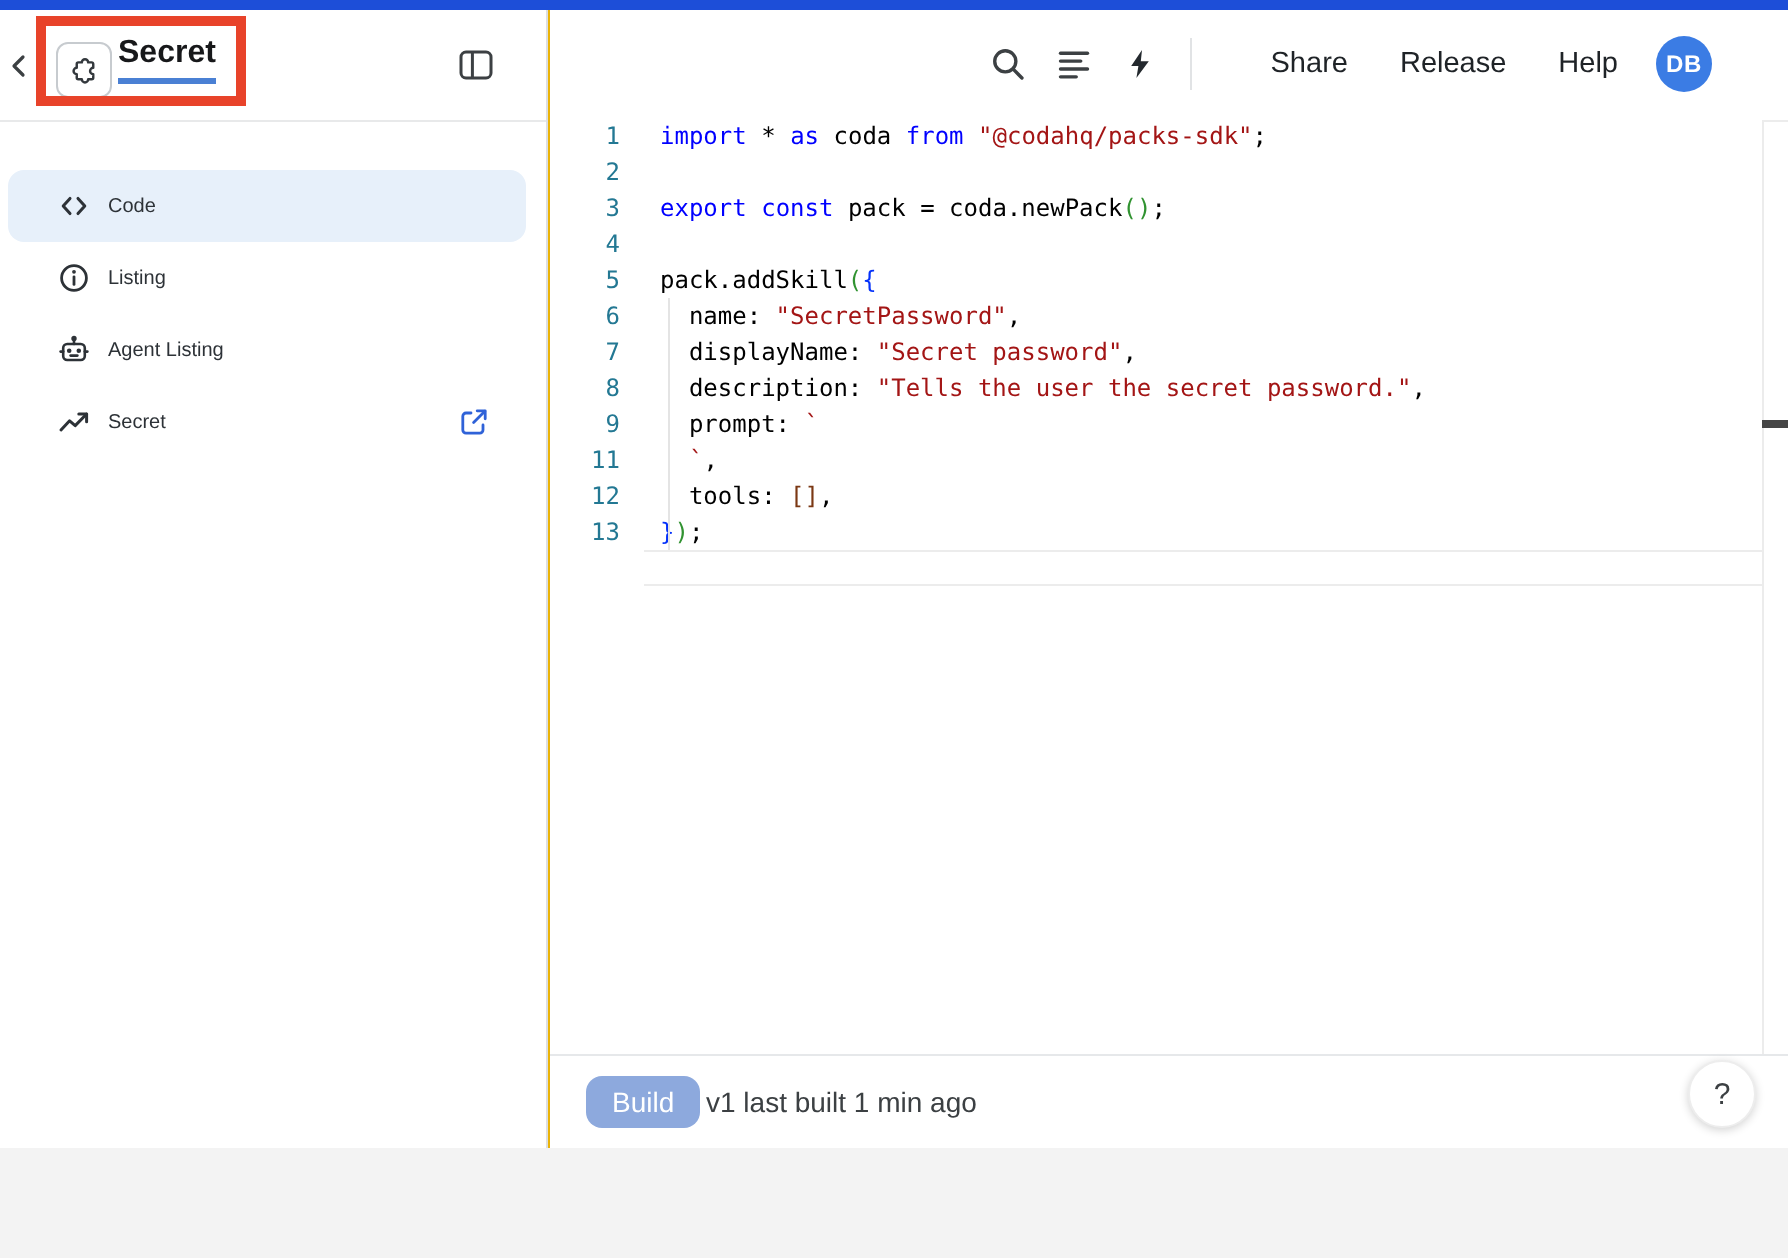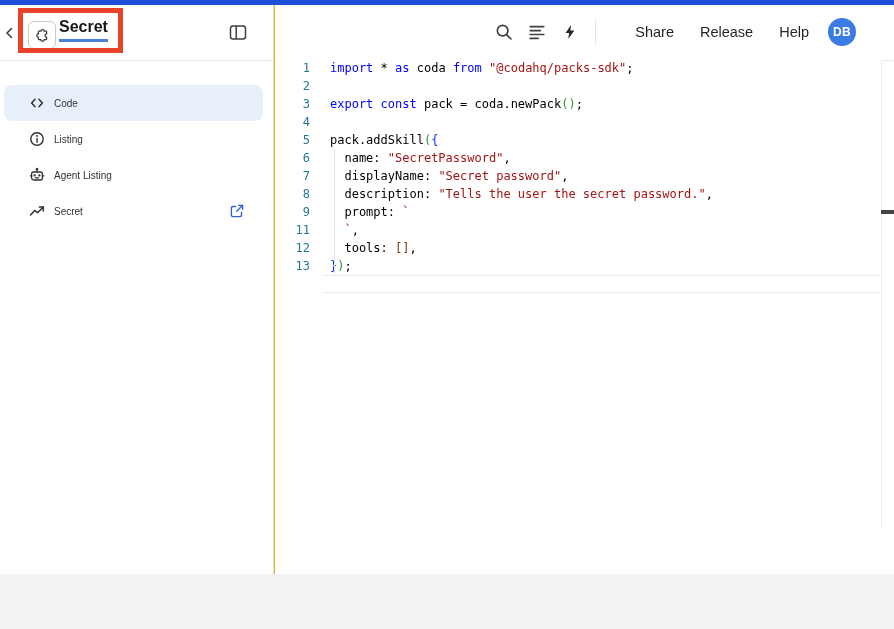--- a/index.html
+++ b/index.html
@@ -180,15 +180,20 @@
           <div class="code-line"><span class="ln" style="color: rgb(35, 120, 147);">11</span><span class="lt"><span style="color: rgb(163, 21, 21);">  `</span><span style="color: rgb(0, 0, 0);">,</span></span></div>
           <div class="code-line"><span class="ln" style="color: rgb(35, 120, 147);">12</span><span class="lt"><span style="color: rgb(0, 0, 0);">  tools: </span><span style="color: rgb(123, 56, 20);">[</span><span style="color: rgb(123, 56, 20);">]</span><span style="color: rgb(0, 0, 0);">,</span></span></div>
           <div class="code-line"><span class="ln" style="color: rgb(35, 120, 147);">13</span><span class="lt"><span style="color: rgb(4, 49, 250);">}</span><span style="color: rgb(49, 147, 49);">)</span><span style="color: rgb(0, 0, 0);">;</span></span></div>
         </div>
       <div class="cur-line"></div>
       <div class="ruler-v"></div>
       <div class="ruler-h"></div>
       <div class="ruler-cursor"></div>
     </div>
 
+    <footer class="footer">
+      <button class="build-btn">Build</button>
+      <span class="build-status">v1 last built 1 min ago</span>
+      <span class="help-fab">?</span>
+    </footer>
 
   </div>
 </div>
 
 </body></html>

